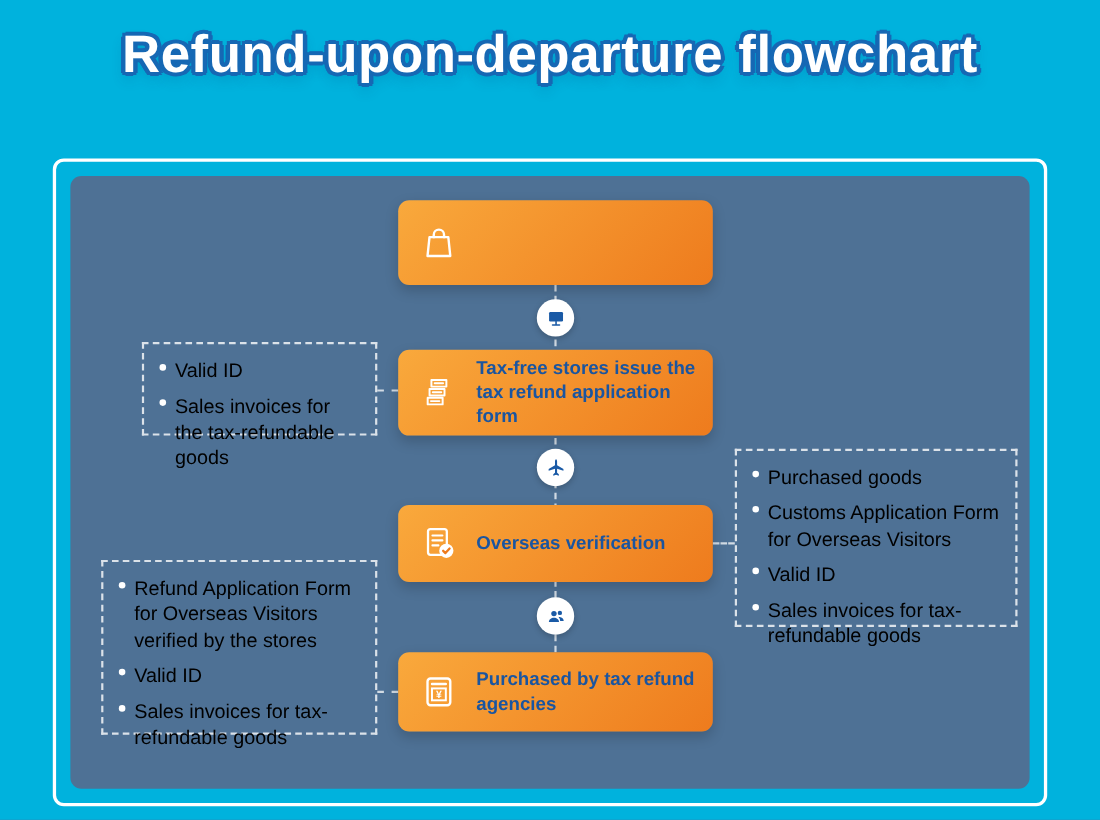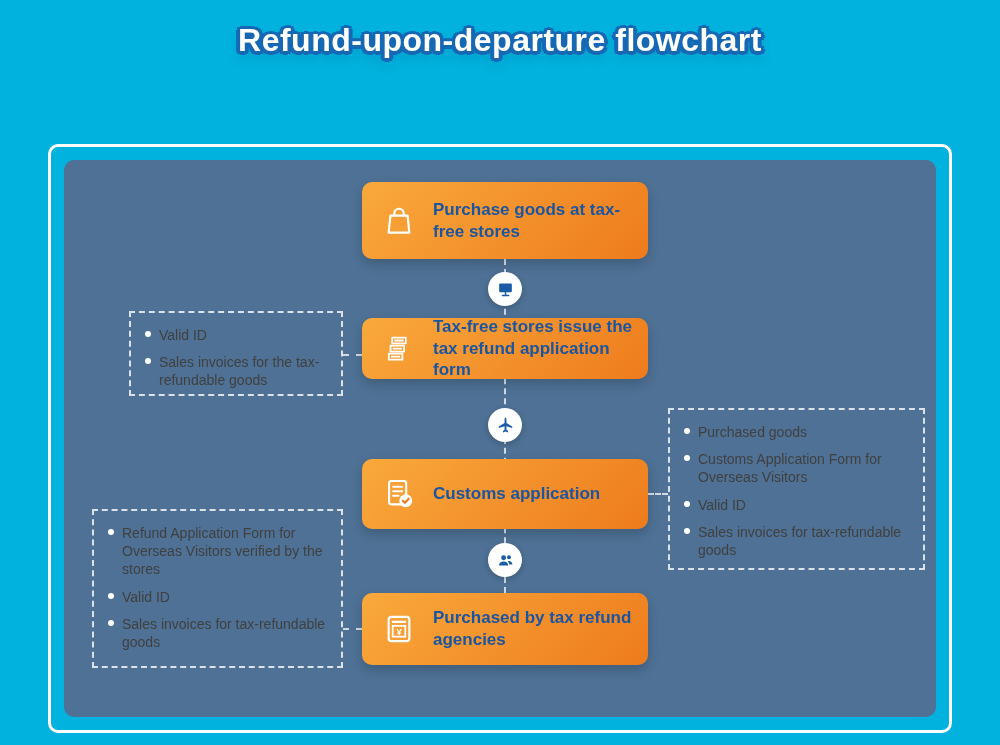--- a/index.html
+++ b/index.html
@@ -3,21 +3,21 @@
 <meta charset="utf-8">
 <style>
   html,body{margin:0;padding:0;background:#00b2dd;}
   .stage{
     position:relative;width:1000px;height:745px;overflow:hidden;
     background:var(--background,#00b2dd);
     font-family:"Liberation Sans",sans-serif;
   }
   .title{
     position:absolute;top:22px;left:0;width:100%;margin:0;
-    text-align:center;font-size:32px;font-weight:bold;letter-spacing:.5px;
+    text-align:center;font-size:48px;font-weight:bold;letter-spacing:.5px;
     color:var(--title-text,#ffffff);
     text-shadow:
       -3px -2px 0 var(--title-outline,#1668b4),
        3px -2px 0 var(--title-outline,#1668b4),
       -3px  3px 0 var(--title-outline,#1668b4),
        3px  3px 0 var(--title-outline,#1668b4),
        0 -3px 0 var(--title-outline,#1668b4),
        0  4px 0 var(--title-outline,#1668b4),
       -4px 1px 0 var(--title-outline,#1668b4),
        4px 1px 0 var(--title-outline,#1668b4),
@@ -37,35 +37,35 @@
   #link-2{left:648px;top:493px;width:20px;}
   #link-3{left:343px;top:628px;width:19px;}
   .step{
     position:absolute;left:362px;width:286px;border-radius:10px;box-sizing:border-box;
     background:linear-gradient(135deg,var(--orange-light,#f9a93c),var(--orange-dark,#ee7b1d));
     display:flex;align-items:center;gap:15px;padding:0 12px 0 18px;
     box-shadow:0 5px 12px rgba(0,0,0,.18);
     color:var(--step-text,#1a55a0);font-weight:bold;font-size:17px;line-height:1.28;
   }
   #step-1{top:182px;height:77px;}
-  #step-2{top:318px;height:61px;}
+  #step-2{top:318px;height:78px;}
   #step-3{top:459px;height:70px;}
   #step-4{top:593px;height:72px;}
   .step-icon{flex:0 0 38px;display:flex;align-items:center;justify-content:center;color:#fff;}
   .node{
     position:absolute;left:488px;width:34px;height:34px;background:#fff;border-radius:50%;
     display:flex;align-items:center;justify-content:center;
     color:var(--node-blue,#1a5aa6);box-shadow:0 2px 6px rgba(0,0,0,.22);
   }
   #node-1{top:272px;} #node-2{top:408px;} #node-3{top:543px;}
   .node span{display:flex;}
   .note{
     position:absolute;box-sizing:border-box;padding:13px 14px;
     border:2px dashed rgba(255,255,255,.8);
-    color:#404040;font-size:14px;line-height:1.3;
+    color:#000000;font-size:18px;line-height:1.3;
   }
   #note-1{left:129px;top:311px;width:214px;height:85px;}
   #note-2{left:668px;top:408px;width:257px;height:162px;}
   #note-3{left:92px;top:509px;width:251px;height:159px;}
   .note ul{margin:0;padding:0;list-style:none;display:flex;flex-direction:column;gap:9px;}
   .note li{display:flex;gap:8px;align-items:flex-start;}
   .dot{flex:0 0 auto;width:6px;height:6px;border-radius:50%;background:#fff;margin-top:5px;}
 </style>
 </head>
 <body>
@@ -83,21 +83,20 @@
   <div class="hline" id="link-2"></div>
   <div class="hline" id="link-3"></div>
 
   <div class="step" id="step-1">
     <span class="step-icon">
       <svg viewBox="0 0 40 40" width="36" height="36" aria-hidden="true">
         <path d="M10.5 14 H29.5 L31.5 33 H8.5 Z" fill="none" stroke="currentColor" stroke-width="2.4" stroke-linejoin="round"></path>
         <path d="M14.8 14 V11.6 a5.2 5.2 0 0 1 10.4 0 V14" fill="none" stroke="currentColor" stroke-width="2.4" stroke-linecap="round"></path>
       </svg>
     </span>
-    <span class="step-label">Purchase goods at tax-free stores</span>
   </div>
 
   <div class="node" id="node-1">
     <span>
       <svg viewBox="0 0 24 24" width="19" height="19" aria-hidden="true">
         <rect x="4" y="4.5" width="16" height="11" rx="1.5" fill="currentColor"></rect>
         <path d="M12 15.5 v3 M8 19.5 h8" stroke="currentColor" stroke-width="1.8" fill="none" stroke-linecap="round"></path>
       </svg>
     </span>
   </div>
@@ -128,21 +127,21 @@
 
   <div class="step" id="step-3">
     <span class="step-icon">
       <svg viewBox="0 0 40 40" width="36" height="36" aria-hidden="true">
         <rect x="9" y="5.5" width="19" height="26" rx="2.5" fill="none" stroke="currentColor" stroke-width="2.3"></rect>
         <path d="M13.5 12 h10 M13.5 17 h10 M13.5 22 h6" stroke="currentColor" stroke-width="2.2" stroke-linecap="round" fill="none"></path>
         <circle cx="27.5" cy="27.5" r="7.2" fill="currentColor"></circle>
         <path d="M24.3 27.5 l2.3 2.3 4.2-4.6" fill="none" stroke-width="2.3" stroke-linecap="round" stroke-linejoin="round" style="stroke:var(--orange-dark,#ee7b1d)"></path>
       </svg>
     </span>
-    <span class="step-label">Customs application</span>
+    <span class="step-label">Overseas verification</span>
   </div>
 
   <div class="node" id="node-3">
     <span>
       <svg viewBox="0 0 24 24" width="19" height="19" aria-hidden="true">
         <circle cx="9.6" cy="8.6" r="3.1" fill="currentColor"></circle>
         <path d="M3.8 18.4c0-3.2 2.6-5 5.8-5s5.8 1.8 5.8 5z" fill="currentColor"></path>
         <circle cx="16.4" cy="7.8" r="2.5" fill="currentColor"></circle>
         <path d="M16.2 12.6c2.6.3 4.6 1.9 4.6 4.6h-4.1c0-1.9-.7-3.4-1.8-4.4.4-.1.8-.2 1.3-.2z" fill="currentColor"></path>
       </svg>

